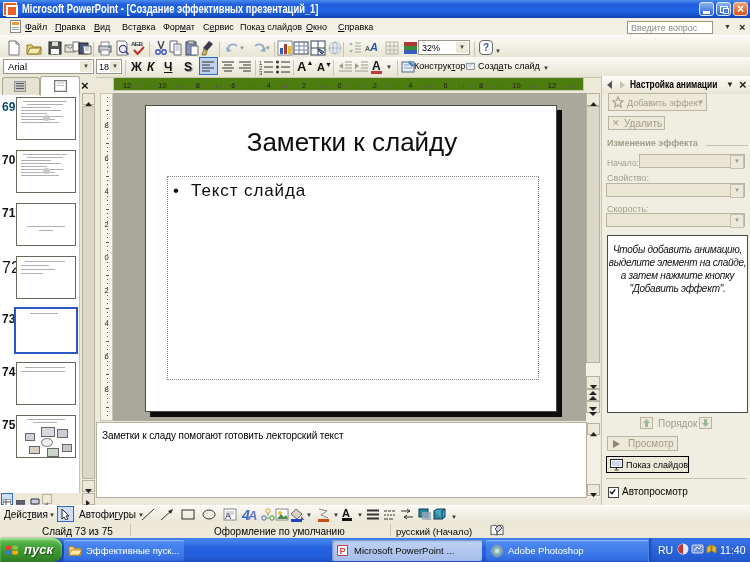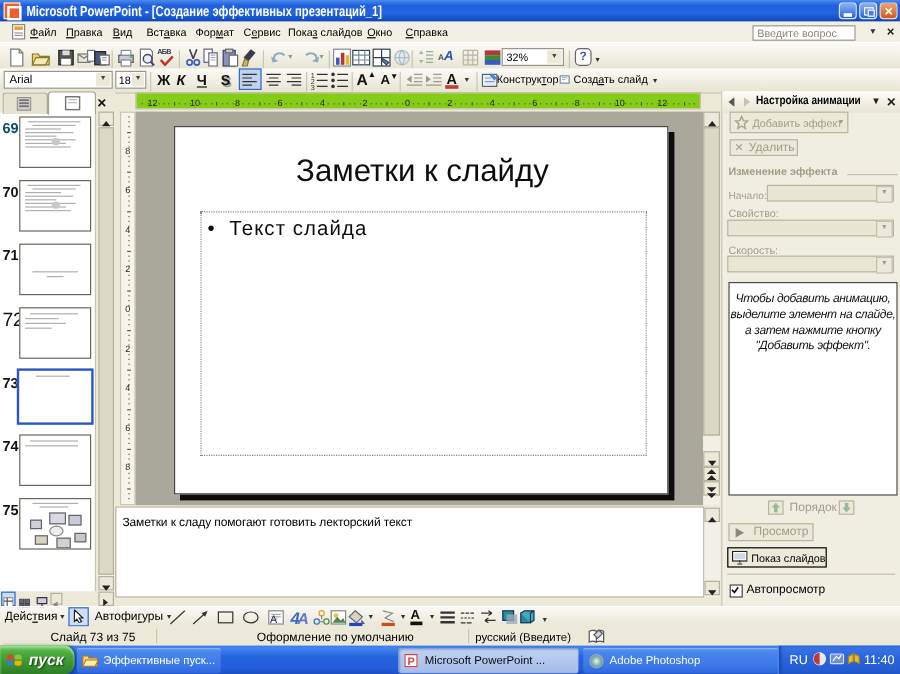--- a/index.html
+++ b/index.html
@@ -322,21 +322,21 @@
         <path d="M1 1h8v5H1z" fill="#ccd" stroke="#334"></path>
         <path d="M5 6v3M3 9h4" stroke="#334"></path>
       </svg></div>
   <div class="abs" style="left:42px;top:1px;width:10px;height:10px;background:#ece9d8;border:1px solid #b5b19c;box-sizing:border-box;"><svg width="5" height="6" viewBox="0 0 5 6" style="margin:1px">
         <path d="M4 0L0 3l4 3z" fill="#888"></path>
       </svg></div>
   <div class="abs" style="left:82px;top:0px;width:13px;height:12px;background:#ece9d8;border:1px solid #b5b19c;box-sizing:border-box;"><svg width="5" height="6" viewBox="0 0 5 6" style="margin:2px">
         <path d="M1 0l4 3-4 3z" fill="#222"></path>
       </svg></div>
 </div>
-<div class="abs" style="left:113px;top:77px;width:471px;height:14px;background:#84cc16;border:1px solid #c9c5b2;box-sizing:border-box;overflow:hidden;">
+<div class="abs" style="left:113px;top:77px;width:471px;height:14px;background:#4d7c0f;border:1px solid #c9c5b2;box-sizing:border-box;overflow:hidden;">
     <div class="abs" style="left:7.1px;top:3px;width:12px;text-align:center;font-size:7.5px;color:#222;">12</div>
     <div class="abs" style="left:42.5px;top:3px;width:12px;text-align:center;font-size:7.5px;color:#222;">10</div>
     <div class="abs" style="left:77.9px;top:3px;width:12px;text-align:center;font-size:7.5px;color:#222;">8</div>
     <div class="abs" style="left:113.3px;top:3px;width:12px;text-align:center;font-size:7.5px;color:#222;">6</div>
     <div class="abs" style="left:148.7px;top:3px;width:12px;text-align:center;font-size:7.5px;color:#222;">4</div>
     <div class="abs" style="left:184.1px;top:3px;width:12px;text-align:center;font-size:7.5px;color:#222;">2</div>
     <div class="abs" style="left:219.5px;top:3px;width:12px;text-align:center;font-size:7.5px;color:#222;">0</div>
     <div class="abs" style="left:254.9px;top:3px;width:12px;text-align:center;font-size:7.5px;color:#222;">2</div>
     <div class="abs" style="left:290.3px;top:3px;width:12px;text-align:center;font-size:7.5px;color:#222;">4</div>
     <div class="abs" style="left:325.7px;top:3px;width:12px;text-align:center;font-size:7.5px;color:#222;">6</div>
@@ -698,21 +698,21 @@
       <path d="M2 4l3-2h8v8l-3 2M10 4l3-2M10 12V4" stroke="#135" fill="#4ab"></path>
     </svg>
     <div class="abs" style="left:451px;top:8px;font-size:6px;color:#333;">▼</div>
   </div>
 
 <div class="abs" style="left:0;top:522px;width:750px;height:16px;background:#ece9d8;">
   <div class="abs" style="left:42px;top:4px;font-size:10px;">Слайд 73 из 75</div>
   <div class="abs" style="left:130px;top:2px;width:1px;height:12px;background:#c9c5b2;"></div>
   <div class="abs" style="left:214px;top:4px;font-size:10px;">Оформление по умолчанию</div>
   <div class="abs" style="left:390px;top:2px;width:1px;height:12px;background:#c9c5b2;"></div>
-  <div class="abs" style="left:396px;top:4px;font-size:9.5px;">русский (Введите)</div>
+  <div class="abs" style="left:396px;top:4px;font-size:9.5px;">русский (Начало)</div>
   <div class="abs" style="left:495px;top:2px;width:1px;height:12px;background:#c9c5b2;"></div>
   <svg class="abs" style="left:490px;top:2px" width="15" height="12" viewBox="0 0 15 12">
       <path d="M1 2c2-1 4-1 6 0v9c-2-1-4-1-6 0zM13 2c-2-1-4-1-6 0v9c2-1 4-1 6 0z" fill="#fff" stroke="#555"></path>
       <path d="M9 1l3 3-4 4-3-3z" fill="#d0d0e0" stroke="#555"></path>
     </svg>
 </div>
 
 <div class="abs" style="left:0;top:538px;width:750px;height:24px;background:linear-gradient(180deg,#3a77e8 0%,#4285f2 8%,#2663dc 40%,#245edc 75%,#1d4fc0 100%);">
   <div class="abs" style="left:0;top:0;width:62px;height:24px;border-radius:0 9px 9px 0;
    background:linear-gradient(180deg,#6ec460 0%,#48a83c 30%,#3c9431 60%,#2e7d25 100%);box-shadow:inset 0 2px 2px #9ae08e, 2px 0 3px rgba(0,0,0,0.35);">

